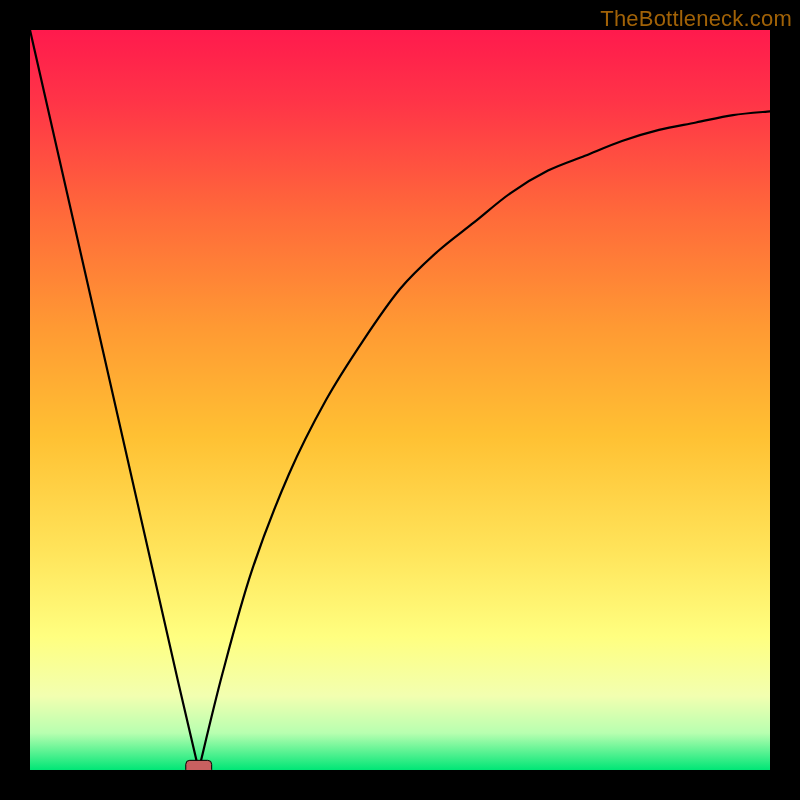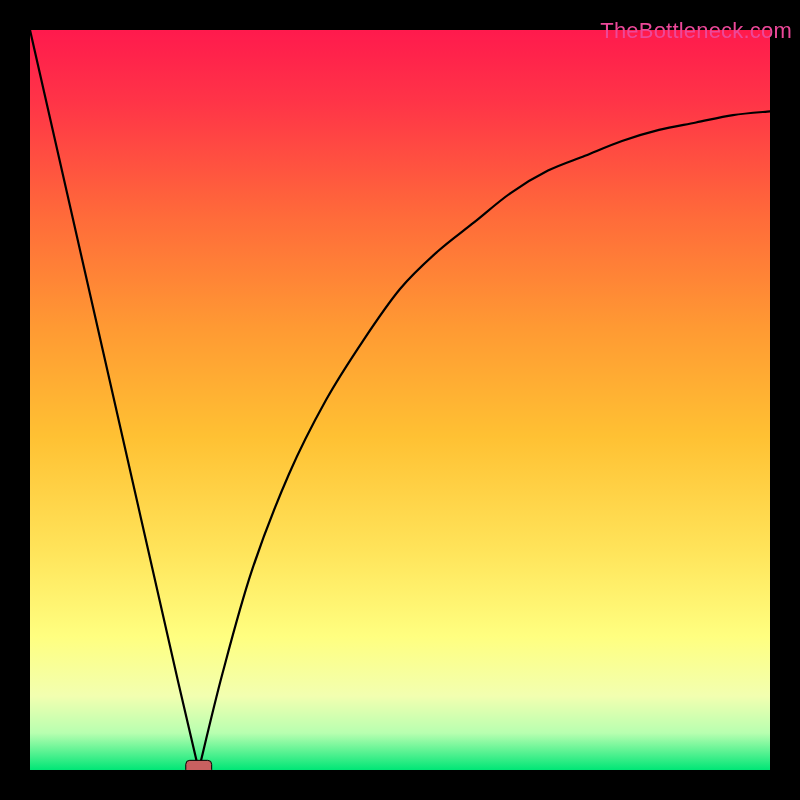--- a/index.html
+++ b/index.html
@@ -12,23 +12,23 @@
     background: #000;
   }
   .frame {
     position: relative;
     width: 800px;
     height: 800px;
     background: #000;
   }
   .watermark {
     position: absolute;
-    top: 18px;
+    top: 6px;
     right: 8px;
-    color: #ec4899;
+    color: #a16207;
     font-size: 22px;
     font-weight: 400;
     letter-spacing: 0.2px;
     font-family: Arial, Helvetica, sans-serif;
     z-index: 5;
   }
   .plot {
     position: absolute;
     left: 30px;
     top: 30px;

